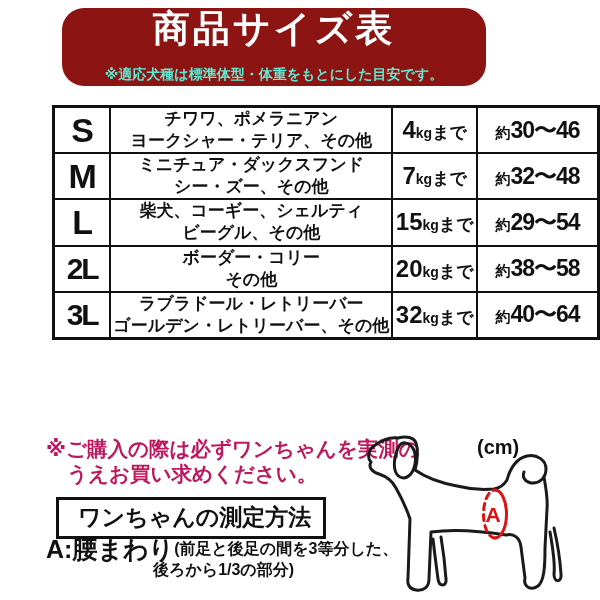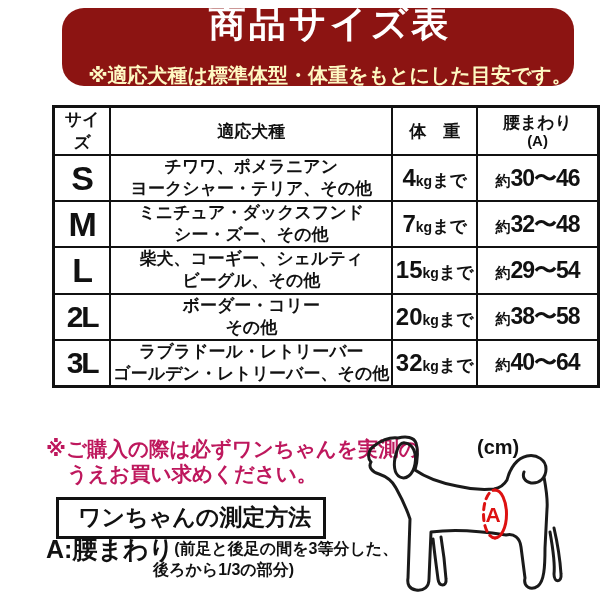--- a/index.html
+++ b/index.html
@@ -1,23 +1,23 @@
 <!DOCTYPE html>
 <html><head>
 <meta charset="utf-8">
 <style>
   html,body{margin:0;padding:0;background:#fff;}
   #canvas{position:relative;width:600px;height:600px;background:#ffffff;overflow:hidden;
           font-family:"Liberation Sans","DejaVu Sans",sans-serif;color:#111;}
 
   
-  .banner{position:absolute;left:62px;top:8px;width:488px;height:78px;background:#8C1412;
-          border-radius:22px;display:flex;flex-direction:column;align-items:center;justify-content:center;padding-left:24px;}
+  .banner{position:absolute;left:62px;top:8px;width:424px;height:78px;background:#8C1412;
+          border-radius:22px;display:flex;flex-direction:column;align-items:center;justify-content:center;}
   .banner-title{color:#fff;font-size:37px;font-weight:900;letter-spacing:3px;line-height:1.05;}
-  .banner-sub{color:#fef9c3;font-size:20px;font-weight:800;margin-top:18px;letter-spacing:0px;}
+  .banner-sub{color:#5eead4;font-size:14px;font-weight:800;margin-top:18px;letter-spacing:0px;}
 
   
   .tbl-wrap{position:absolute;left:52px;top:105px;}
   table.size-table{border-collapse:collapse;table-layout:fixed;background:#fff;}
   table.size-table,table.size-table th,table.size-table td{border:2.6px solid #111;}
   table.size-table{border-width:3px;}
   th,td{text-align:center;vertical-align:middle;padding:0 2px;}
   tr.hdr{height:43px;}
   tr.row{height:46px;}
   .hdr th{font-size:17px;font-weight:800;}
@@ -63,29 +63,20 @@
 
   <div class="tbl-wrap">
     <table class="size-table">
       <colgroup>
           <col style="width:61px">
           <col style="width:220px">
           <col style="width:85px">
           <col style="width:128px">
         </colgroup>
       <tbody>
-          <tr class="hdr">
-        <th>サイズ</th>
-        <th>適応犬種</th>
-        <th>体　重</th>
-        <th>
-          <span class="waist-h1">腰まわり</span>
-          <span class="waist-h2">(A)</span>
-        </th>
-      </tr>
 
       <tr class="row">
         <td class="c-size"><span class="one">S</span></td>
         <td class="c-breed">
           <span class="bl">チワワ、ポメラニアン</span>
           <span class="bl">ヨークシャー・テリア、その他</span>
         </td>
         <td class="c-weight"><span class="w-val">4</span><span class="w-unit">kg</span><span class="w-suf">まで</span></td>
         <td class="c-waist"><span class="wa-pre">約</span><span class="wa-range">30〜46</span></td>
       </tr>

